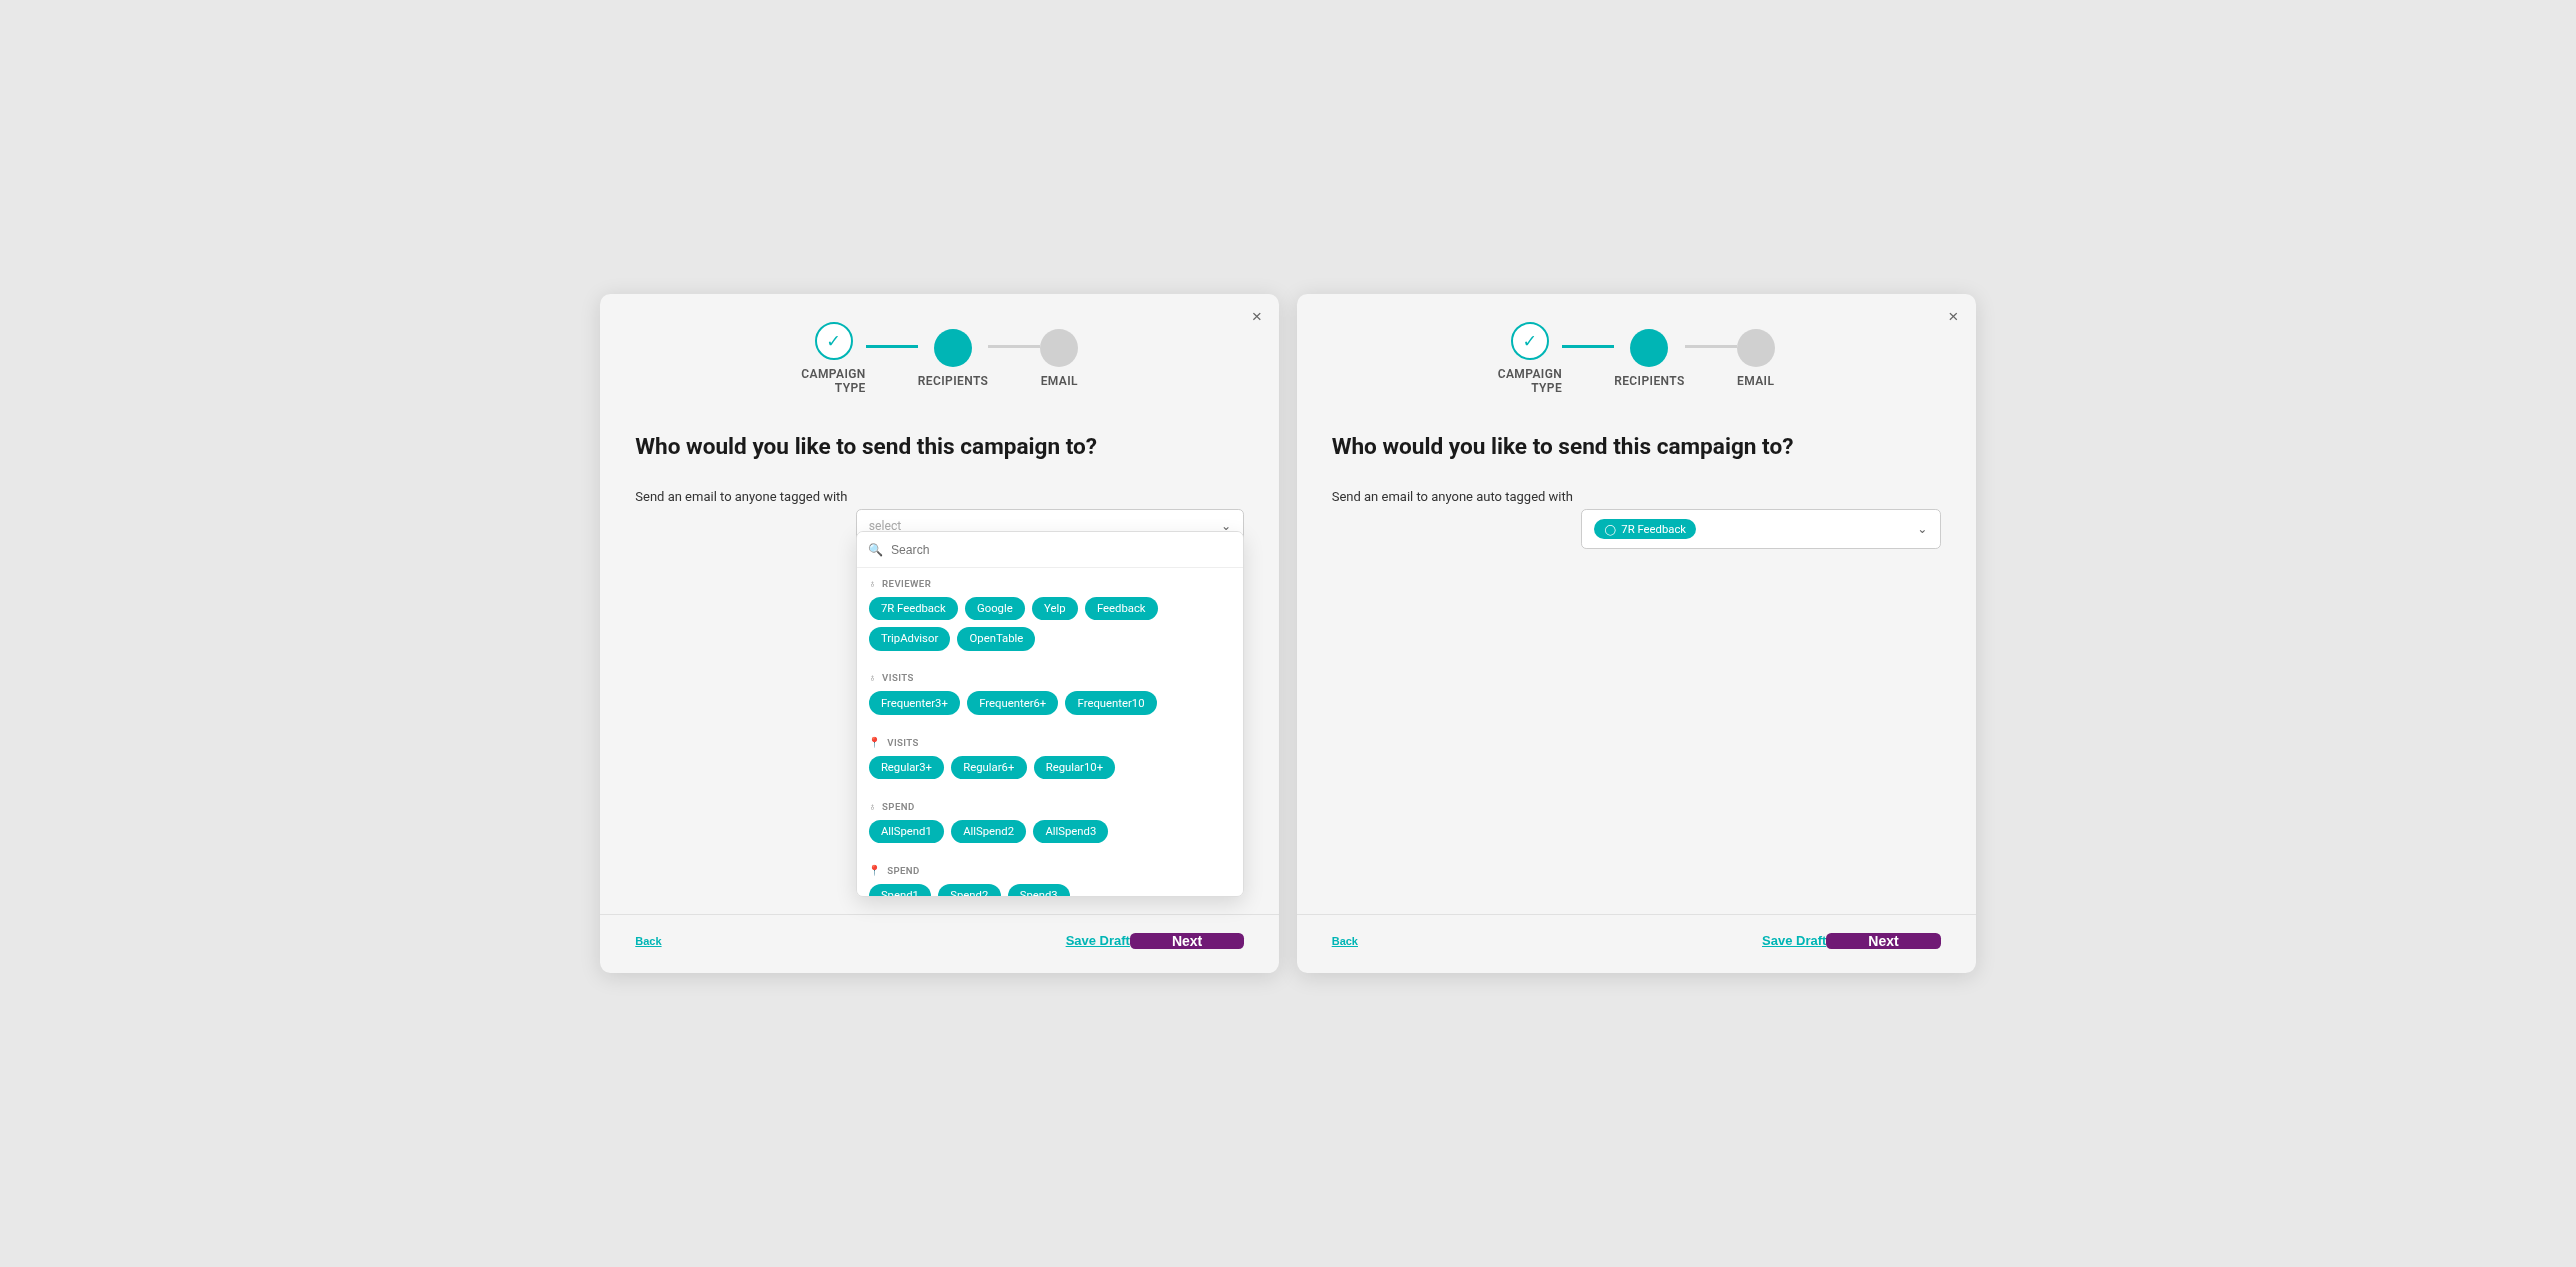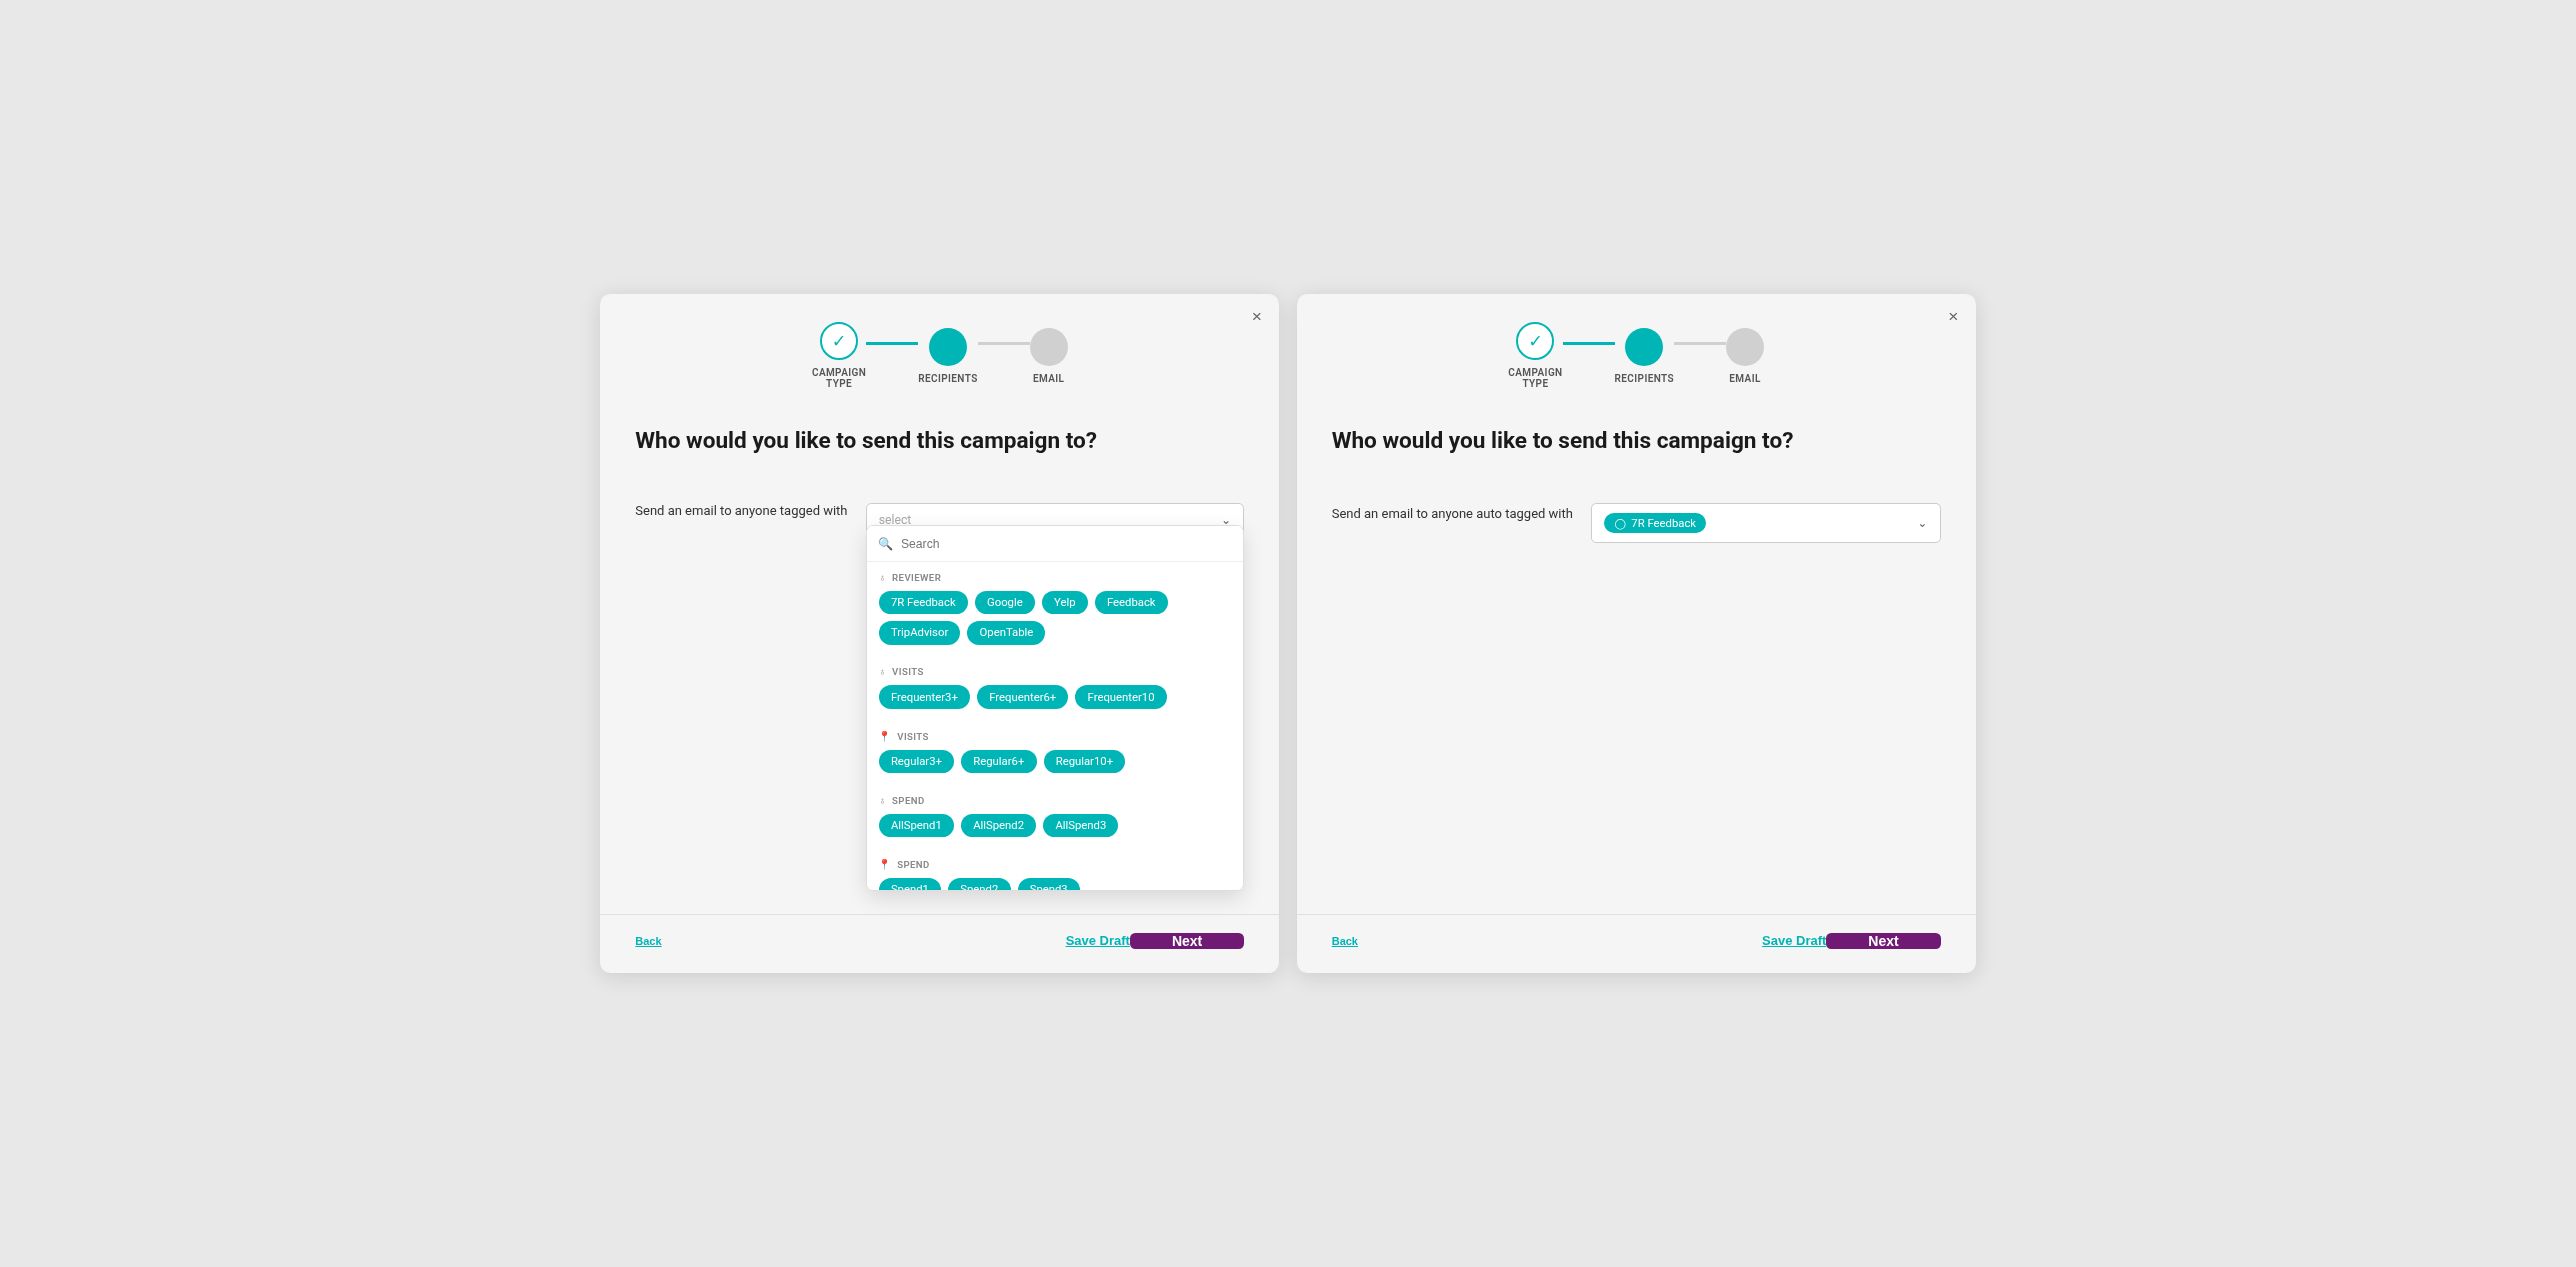--- a/index.html
+++ b/index.html
@@ -73,24 +73,24 @@
       background: #00b5b5;
       color: white;
     }
 
     .step-circle.inactive {
       background: #d0d0d0;
       color: white;
     }
 
     .step-label {
-      font-size: 10px;
+      font-size: 12px;
       font-weight: 600;
       color: #555;
-      text-align: center;
+      text-align: right;
       letter-spacing: 0.4px;
       text-transform: uppercase;
     }
 
     .step-connector {
       width: 52px;
       height: 2.6px;
       background: #00b5b5;
       margin-bottom: 24.4px;
     }
@@ -107,22 +107,21 @@
 
     .modal-title {
       font-size: 22.6px;
       font-weight: 700;
       color: #1a1a1a;
       margin-bottom: 29px;
     }
 
     .form-row {
       display: flex;
-      align-items: center;
-      gap: 18px;
+      gap: 8px;
       position: relative;
     }
 
     .form-label {
       font-size: 13px;
       color: #333;
       white-space: nowrap;
       flex-shrink: 0;
     }
 

